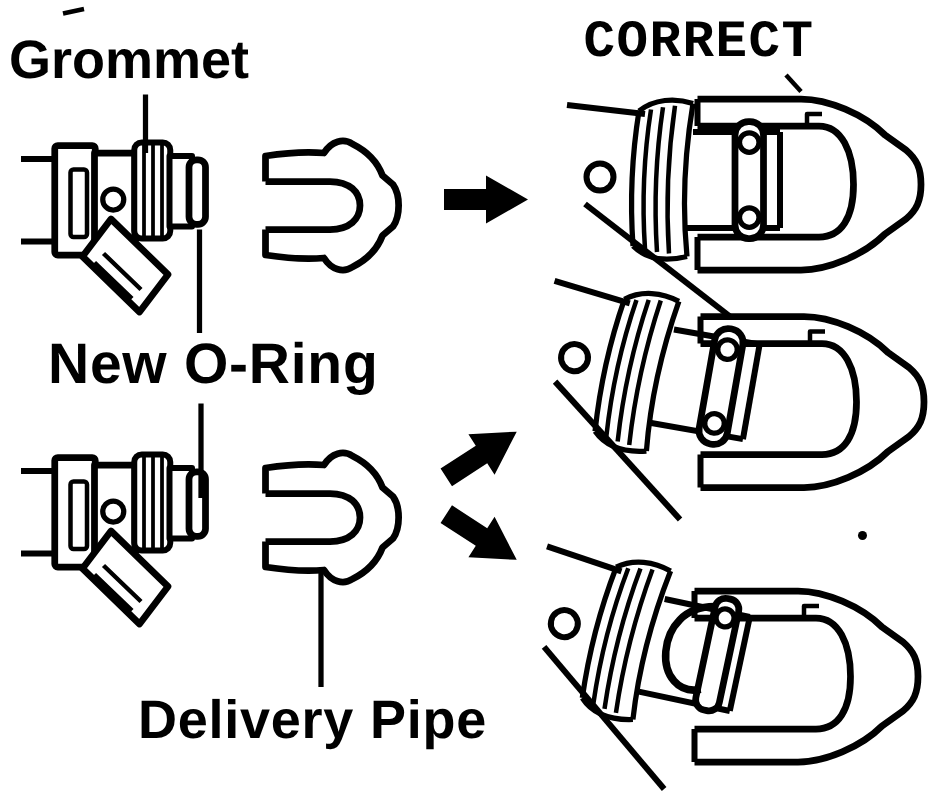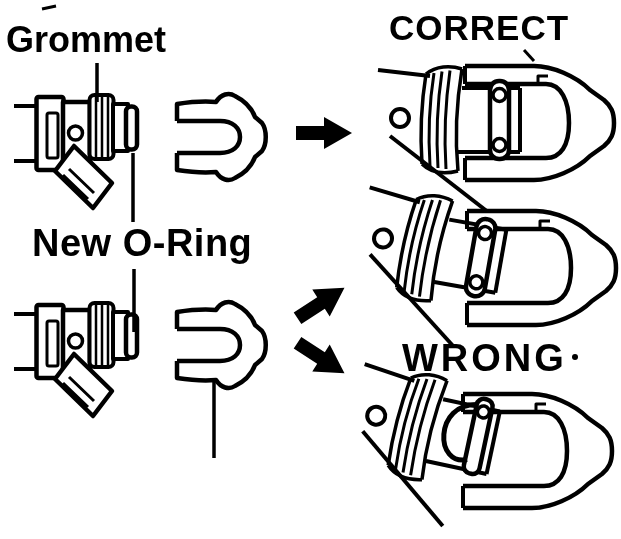--- a/index.html
+++ b/index.html
@@ -8,21 +8,21 @@
     font-family:"Liberation Sans","DejaVu Sans",sans-serif;overflow:hidden;
   }
   .stage svg{position:absolute;left:0;top:0;}
   .lbl{
     position:absolute;color:#000;font-weight:700;white-space:nowrap;
     line-height:1.05;user-select:none;
   }
   .lbl-grommet{left:6px;top:21px;font-size:36px;letter-spacing:0px;}
   .lbl-oring{left:14px;top:224px;font-size:38px;letter-spacing:0.5px;margin-left:18px;}
   .lbl-delivery{left:92px;top:461px;font-size:36px;letter-spacing:0.5px;}
-  .lbl-correct{left:389px;top:10px;font-size:35px;letter-spacing:1px;}
+  .lbl-correct{left:389px;top:10px;font-size:35px;letter-spacing:1px;font-family:Liberation Mono, monospace;}
   .lbl-wrong{left:402px;top:339px;font-size:38px;letter-spacing:3px;}
 </style>
 </head>
 <body>
 
 <div class="stage">
 
   <svg width="621" height="539" viewBox="0 0 621 539">
     <defs>
 
@@ -134,16 +134,16 @@
           <rect x="126" y="29" width="16" height="76" rx="7" stroke-width="4.5" fill="#fff"></rect>
           <circle cx="134" cy="42" r="6" stroke-width="3.5" fill="#fff"></circle>
           <path d="M126,36 C106,40 98,56 100,72 C102,88 114,98 128,92" stroke-width="5" fill="none"></path>
         </g>
       </g>
     </g>
   </svg>
 
   <div class="lbl lbl-grommet">Grommet</div>
   <div class="lbl lbl-oring">New O-Ring</div>
+  <div class="lbl lbl-delivery">Delivery Pipe</div>
   <div class="lbl lbl-correct">CORRECT</div>
-  <div class="lbl lbl-wrong">WRONG</div>
 
 </div>
 
 </body></html>

